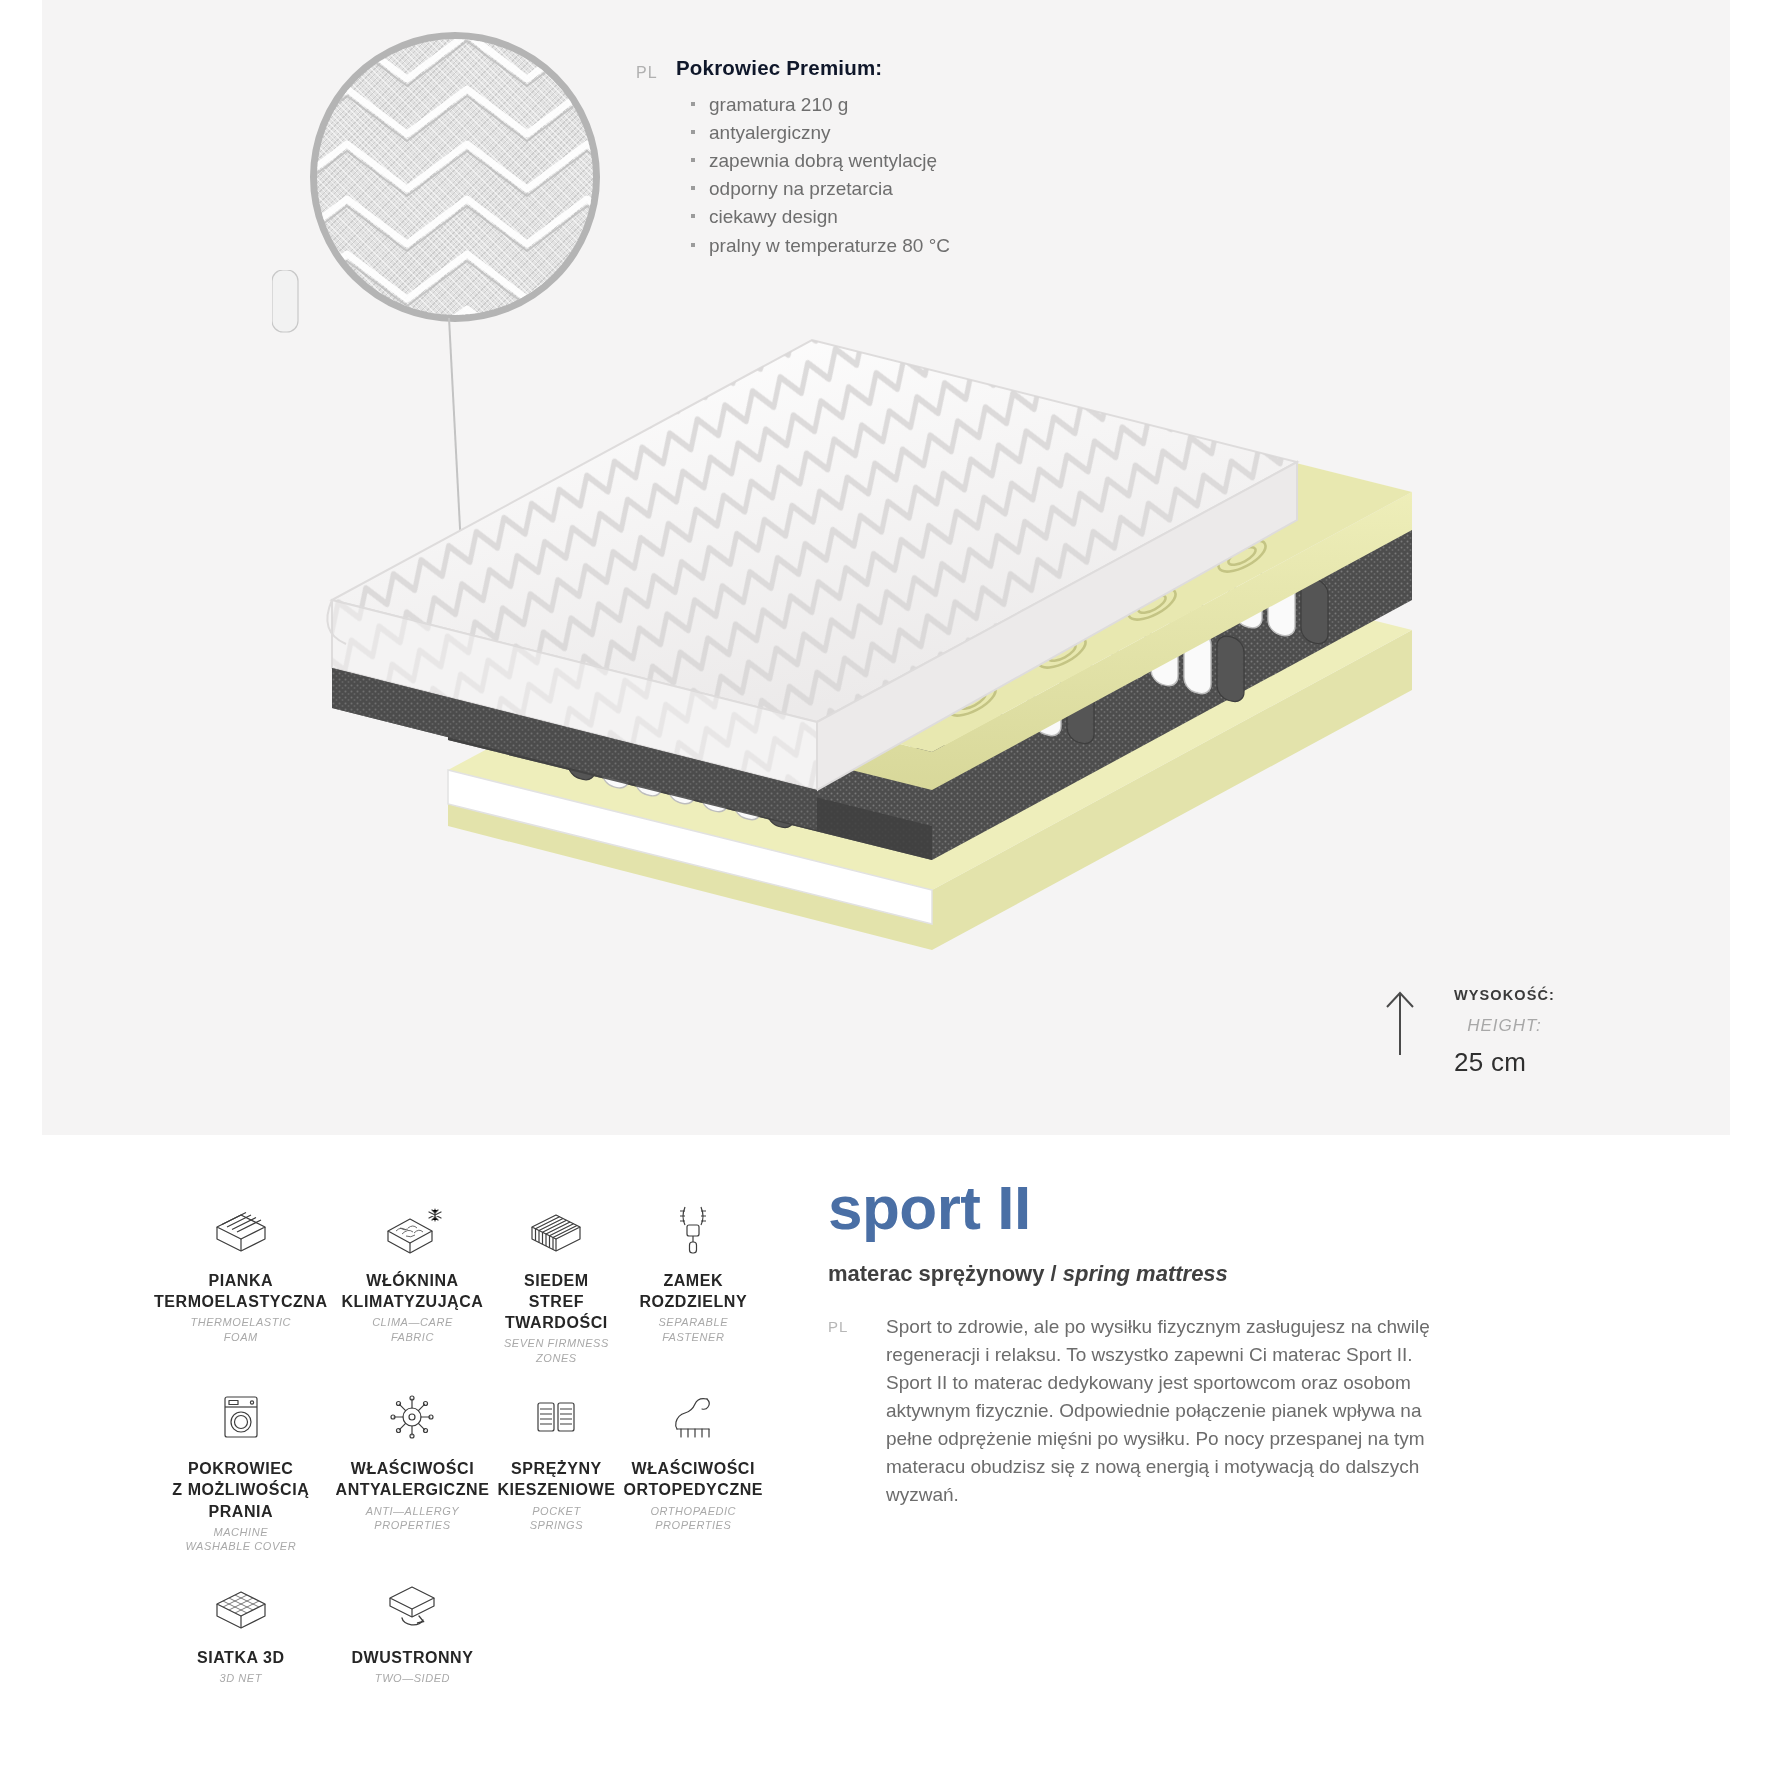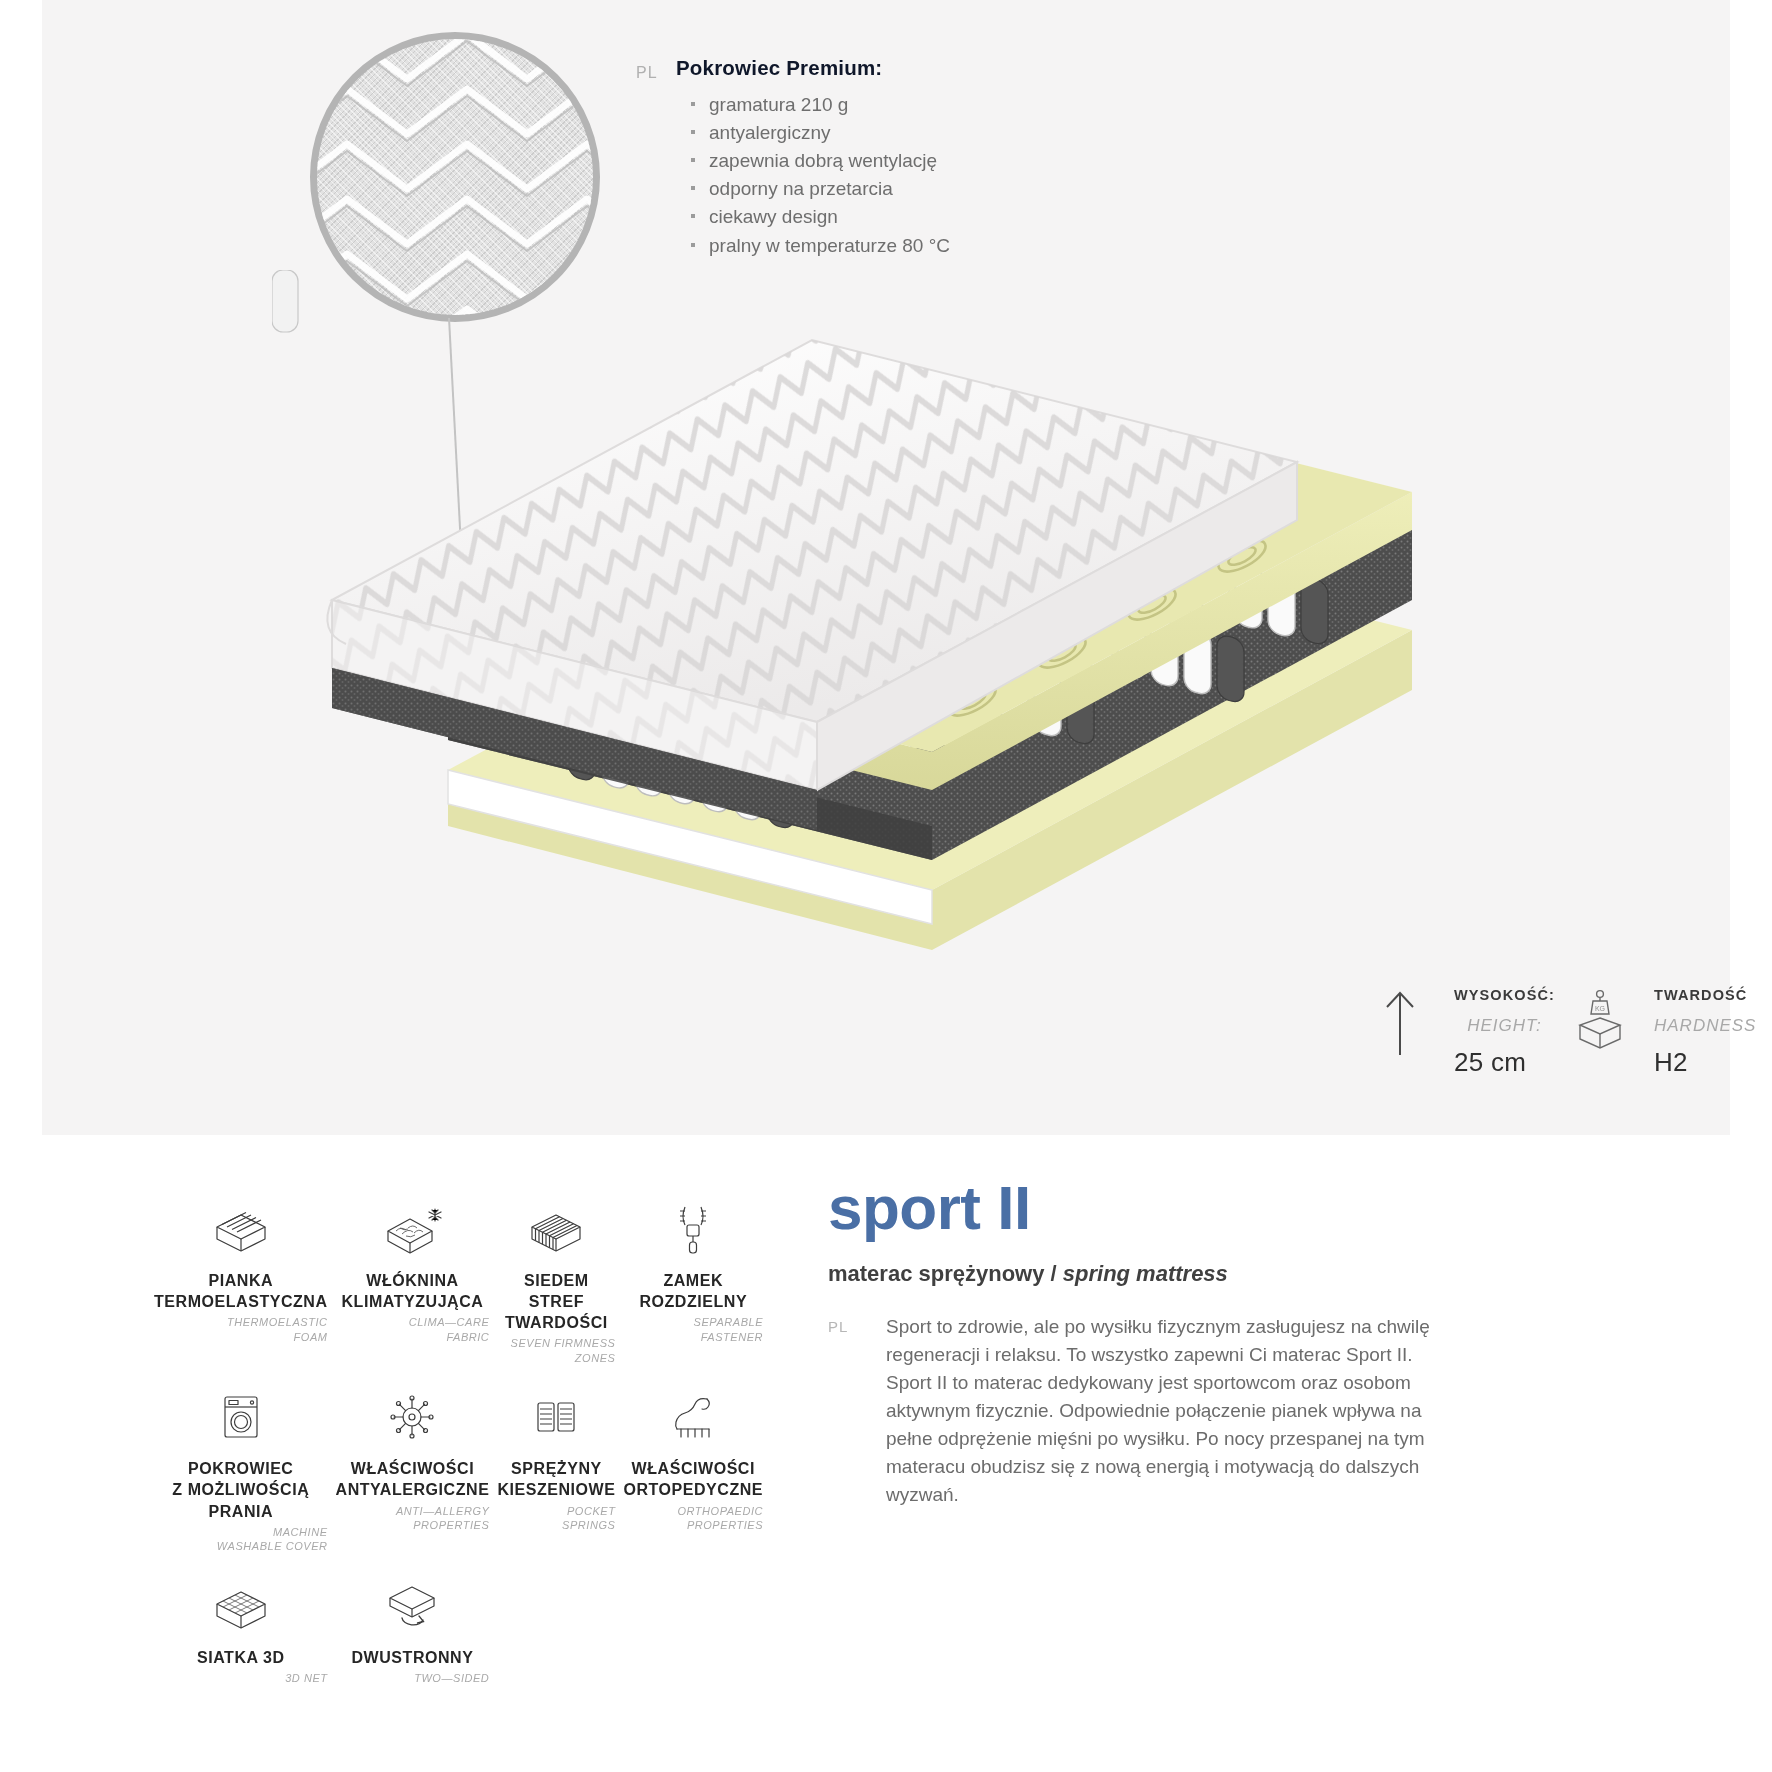--- a/index.html
+++ b/index.html
@@ -91,21 +91,21 @@
   }
   .feature { text-align:center; padding:0 4px; }
   .feature-icon { height:62px; display:flex; align-items:flex-end; justify-content:center; }
   .feature-icon svg { display:block; }
   .feature-pl {
     margin-top:13px;
     font-size:16px; font-weight:bold; color:#262626; letter-spacing:.55px; line-height:1.32;
   }
   .feature-en {
     margin-top:3px;
-    font-size:11px; font-style:italic; color:#a9a9a9; letter-spacing:.55px; line-height:1.32;text-align:right;
+    font-size:11px; font-style:italic; color:#a9a9a9; letter-spacing:.55px; line-height:1.32;
   }
 
   
   .product { position:absolute; left:828px; top:42px; width:620px; }
   .product-title {
     font-size:62px; font-weight:bold; color:#4a6fa5; letter-spacing:-.5px; line-height:1;
   }
   .product-subtitle {
     margin-top:22px;
     font-size:22px; font-weight:bold; color:#404040;
@@ -323,38 +323,20 @@
           <path d="M15 22 L28 8 L41 22"></path>
         </g>
       </svg>
       <div class="spec-text">
         <div class="spec-pl">WYSOKOŚĆ:</div>
         <div class="spec-en">HEIGHT:</div>
         <div class="spec-val">25 cm</div>
       </div>
     </div>
 
-    <div class="spec" id="spec-hardness">
-      <svg class="spec-icon" viewBox="0 0 56 76">
-        <g fill="none" stroke="#6a6a6a" stroke-width="1.4">
-          <circle cx="28" cy="9" r="3.4"></circle>
-          <path d="M28 12.4 L28 16"></path>
-          <path d="M21 16 L35 16 L37 29 L19 29 Z"></path>
-          <path d="M28 33 L48 40 L28 49 L8 40 Z"></path>
-          <path d="M8 40 L8 54 L28 63 L48 54 L48 40"></path>
-          <path d="M28 49 L28 63"></path>
-        </g>
-        <text x="28" y="26" font-family="'Liberation Sans',sans-serif" font-size="7" fill="#8a8a8a" text-anchor="middle">KG</text>
-      </svg>
-      <div class="spec-text">
-        <div class="spec-pl">TWARDOŚĆ</div>
-        <div class="spec-en">HARDNESS</div>
-        <div class="spec-val">H2</div>
-      </div>
-    </div>
   </div>
 </div>
 
 <div class="bottom-panel">
 
   <div class="features">
 
     <div class="feature">
       <div class="feature-icon">
         <svg width="64" height="56" viewBox="0 0 64 56">

